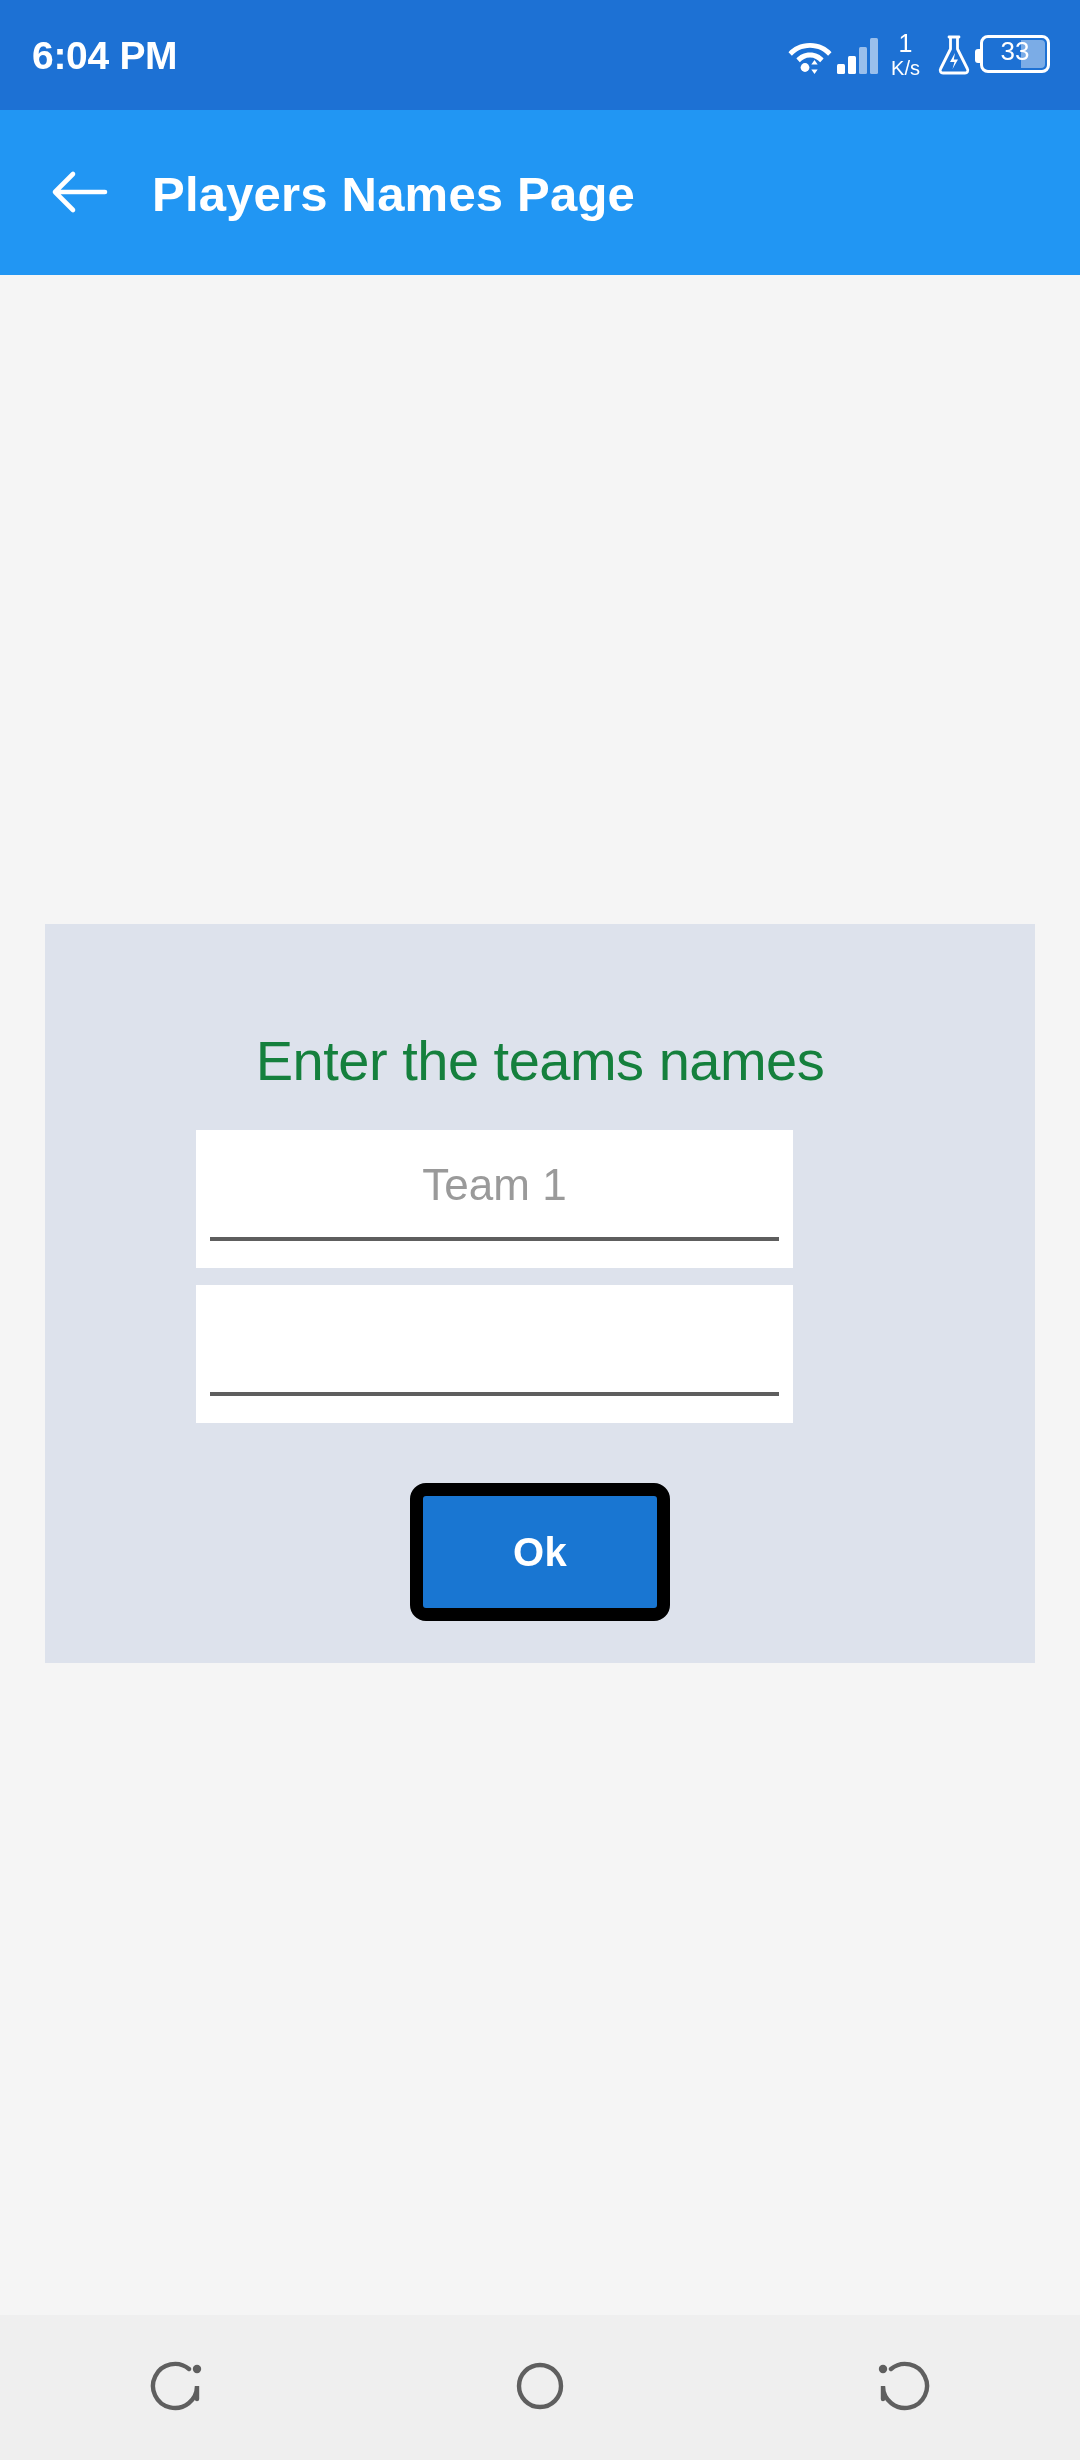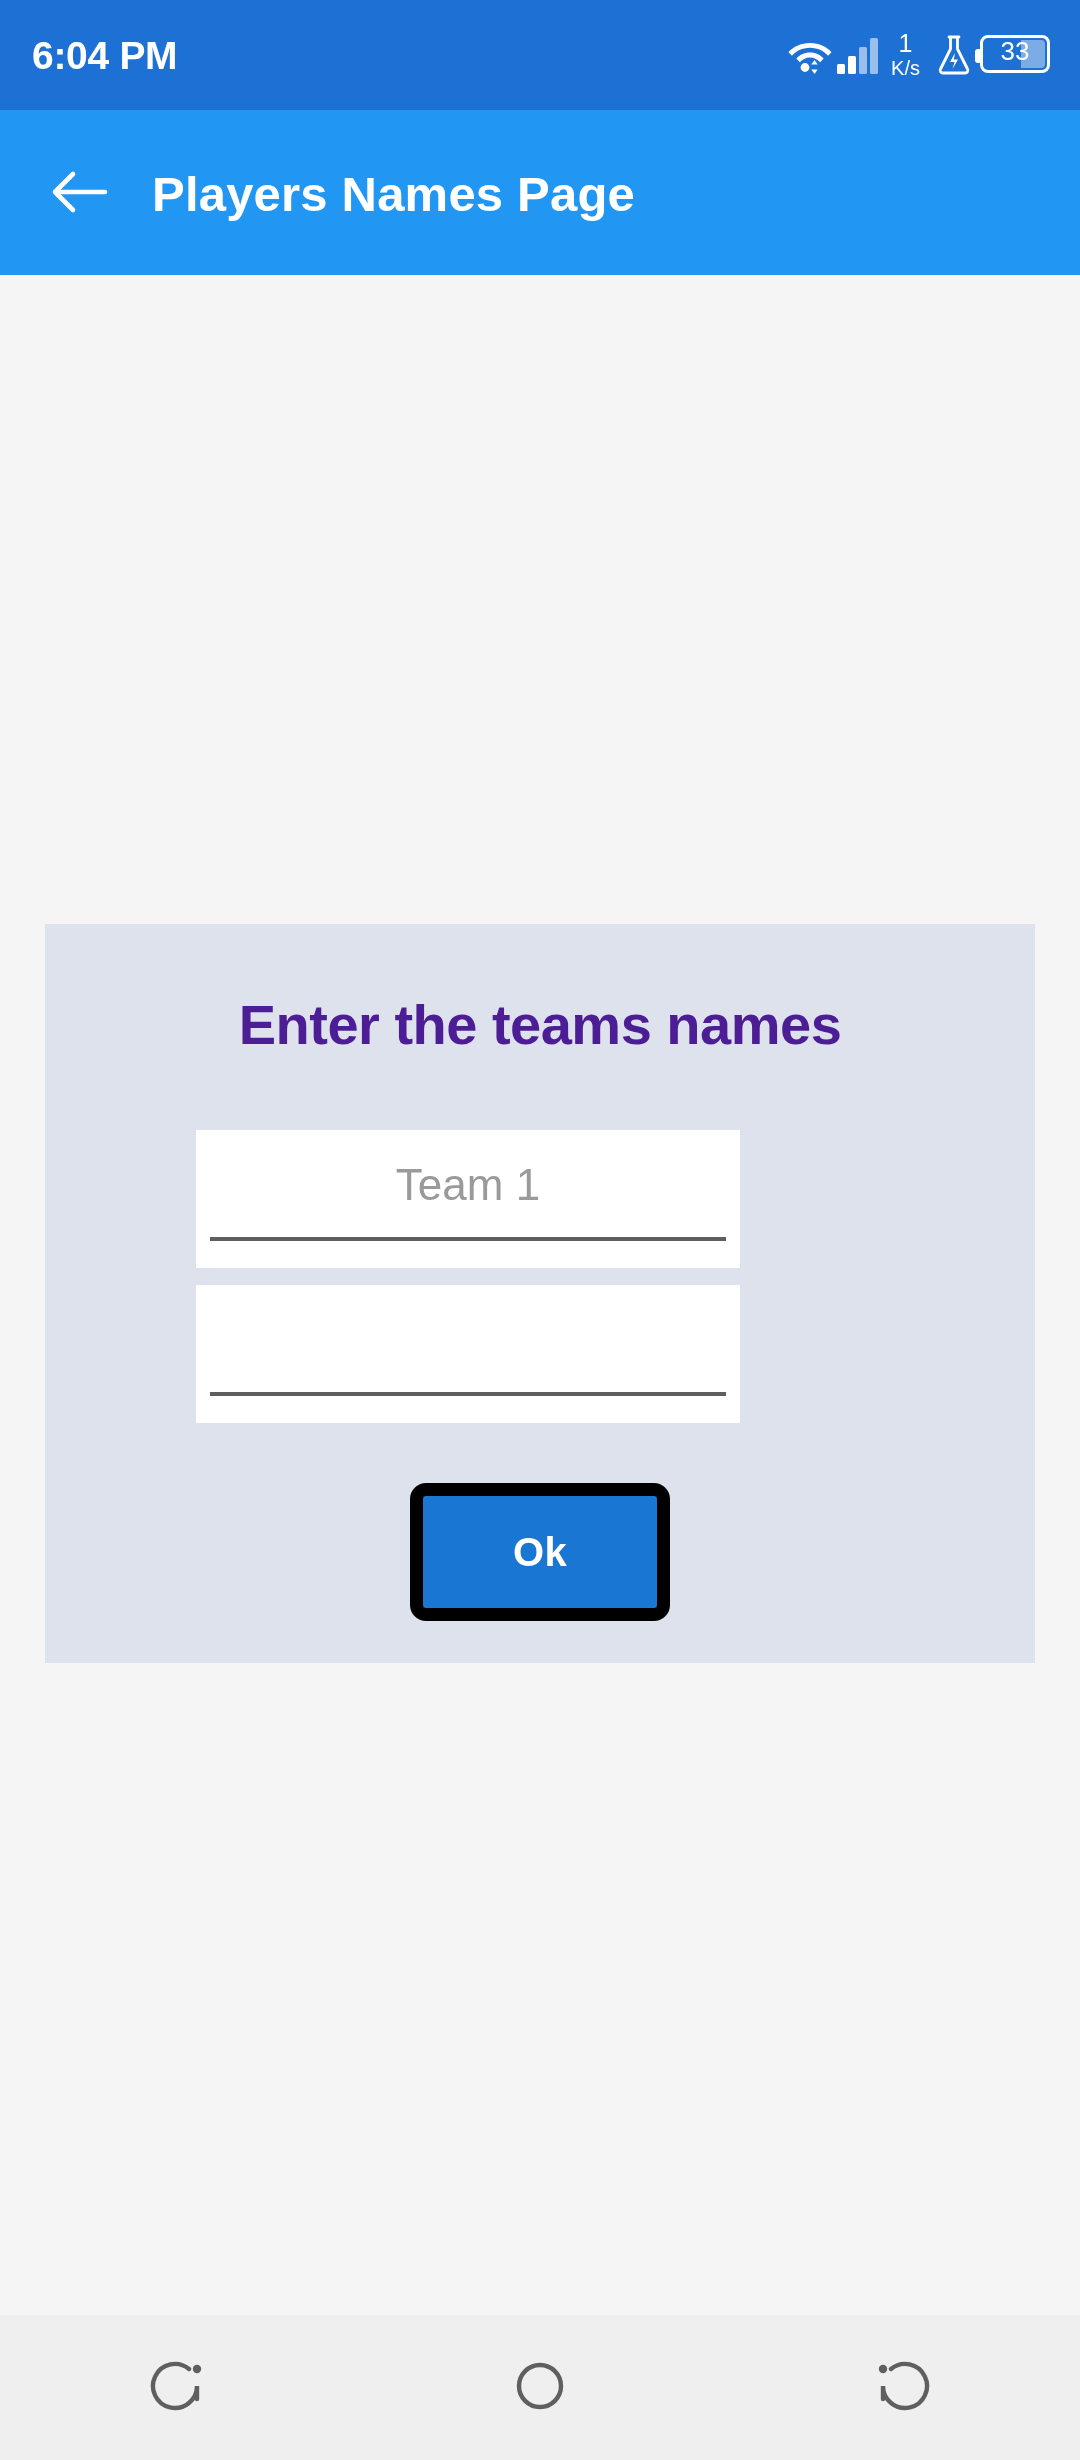--- a/index.html
+++ b/index.html
@@ -132,32 +132,32 @@
   #dialog-card {
     position: absolute;
     left: 45px;
     top: 649px;     
     width: 990px;
     height: 739px;  
     background: #dde2ec;
   }
 
   #dialog-title {
-    margin-top: 68px;
+    margin-top: 104px;
     text-align: center;
-    color: #4c1d95;
+    color: #15803d;
     font-size: 56px;
-    font-weight: 700;
+    font-weight: 400;
     letter-spacing: -0.5px;
   }
 
   .field-box {
     position: absolute;
     left: 151px;       
-    width: 544px;
+    width: 597px;
     height: 138px;
     background: #ffffff;
     display: flex;
     align-items: flex-start;
     justify-content: center;
     cursor: text;
   }
   #field-team-1 { top: 206px; }  
   #field-team-2 { top: 361px; }  
 

